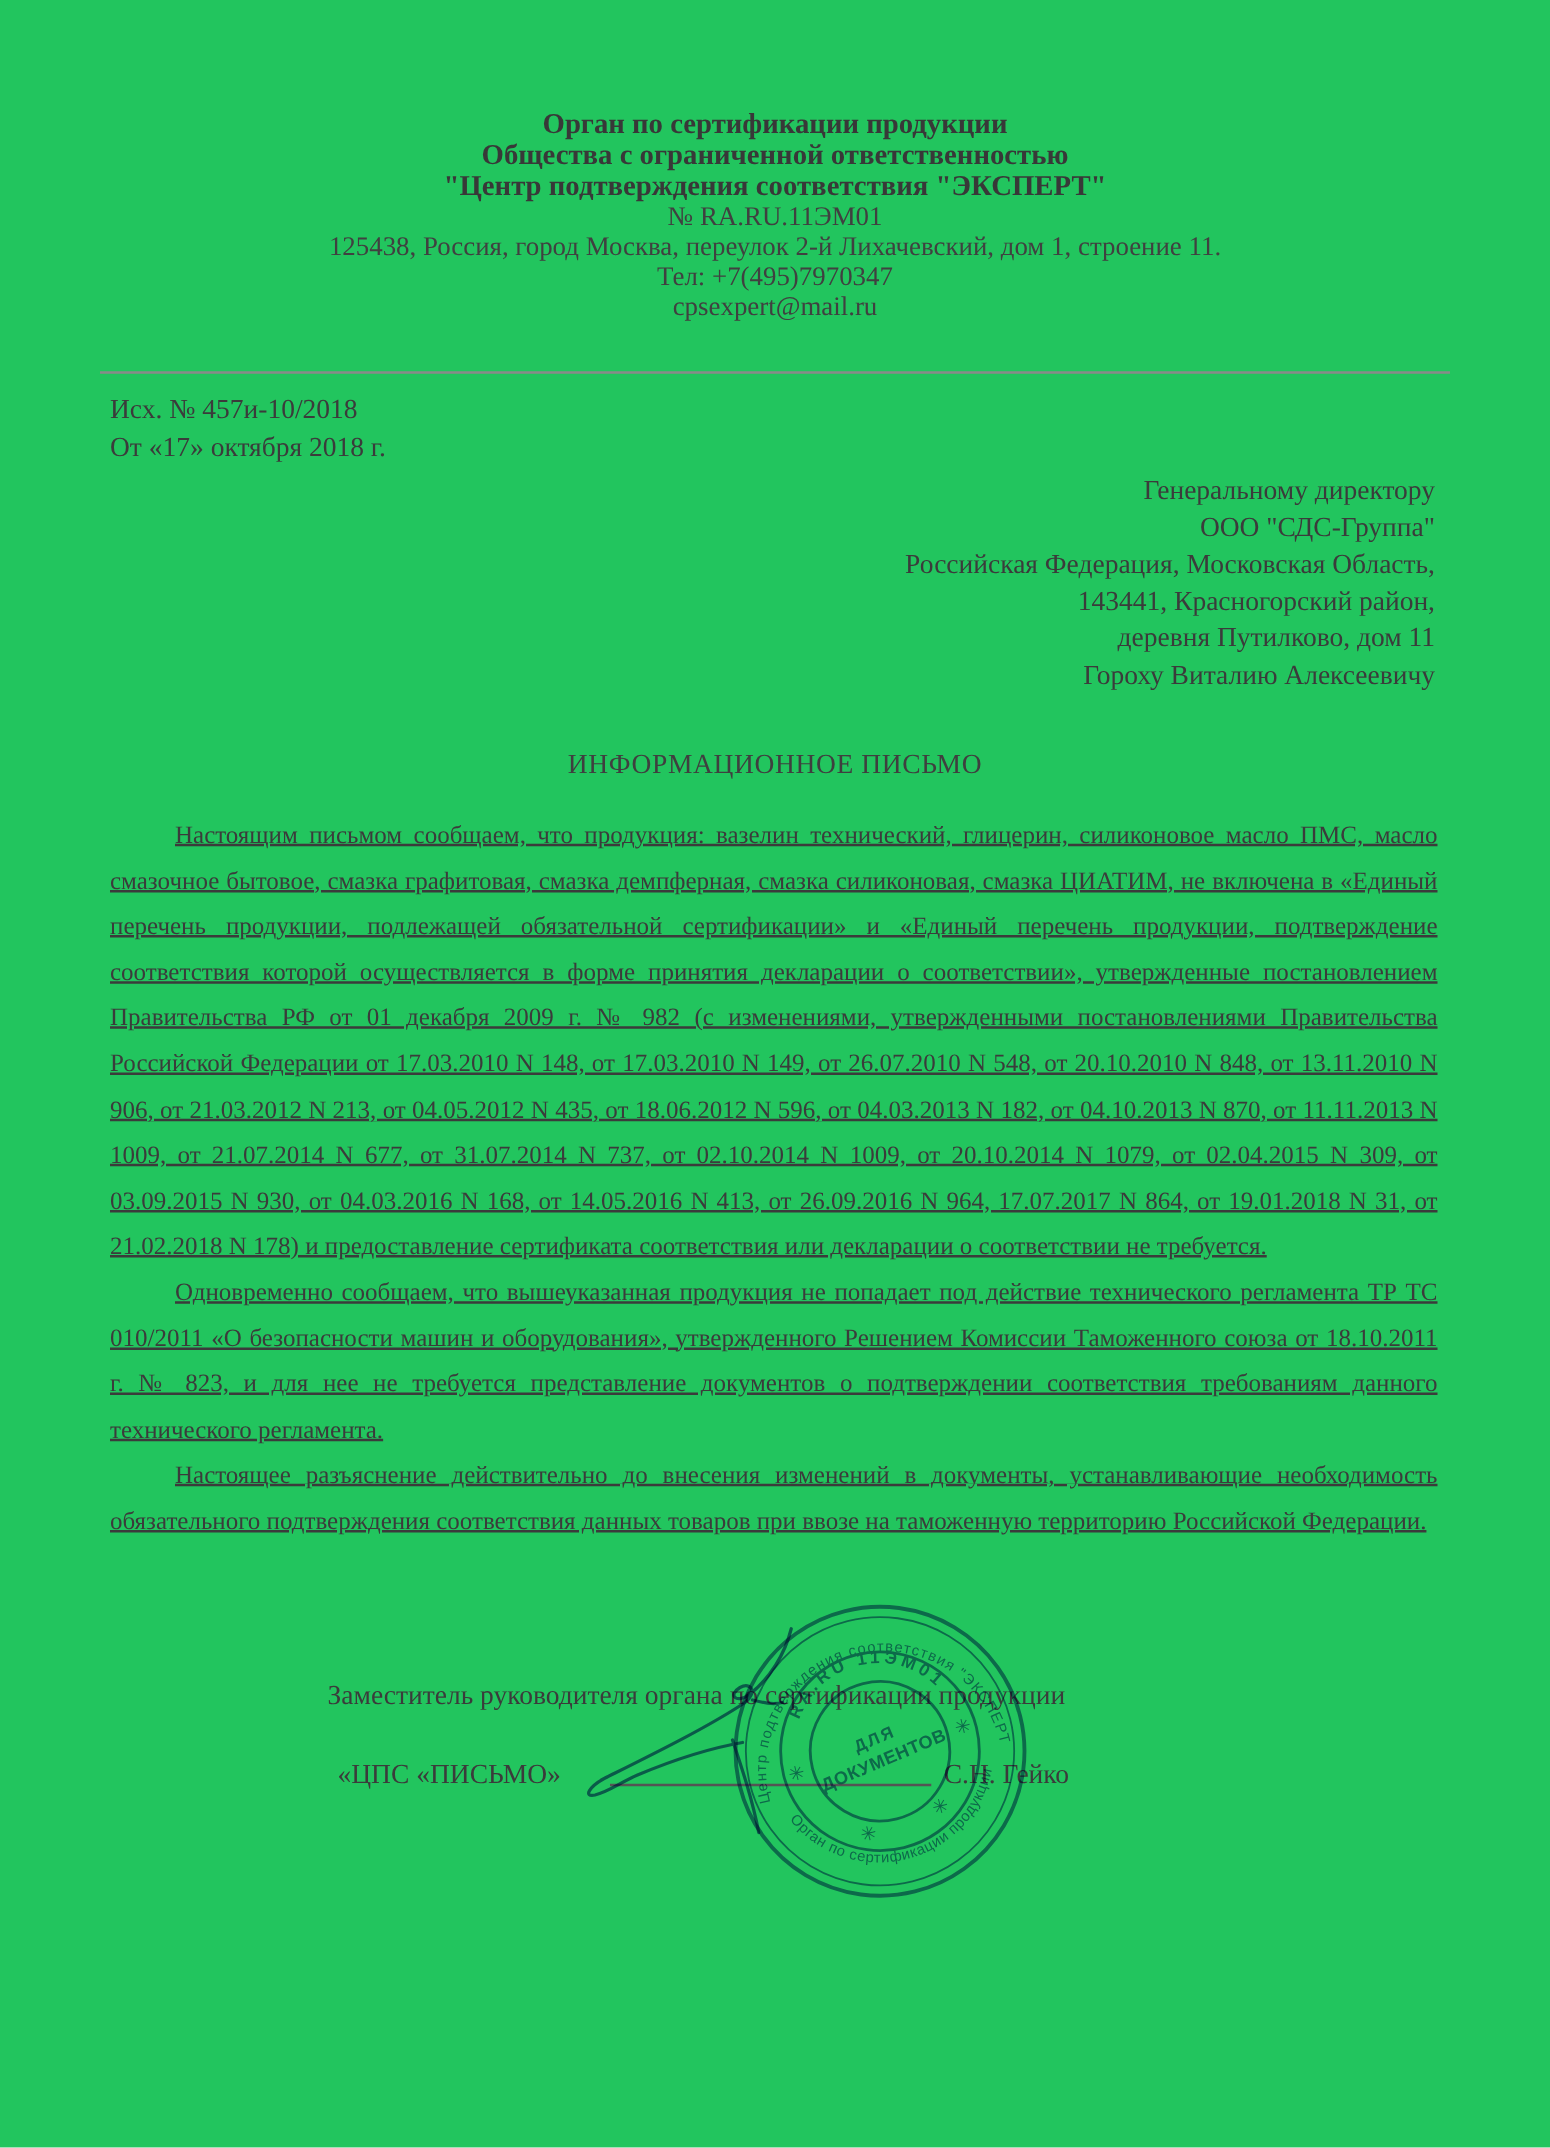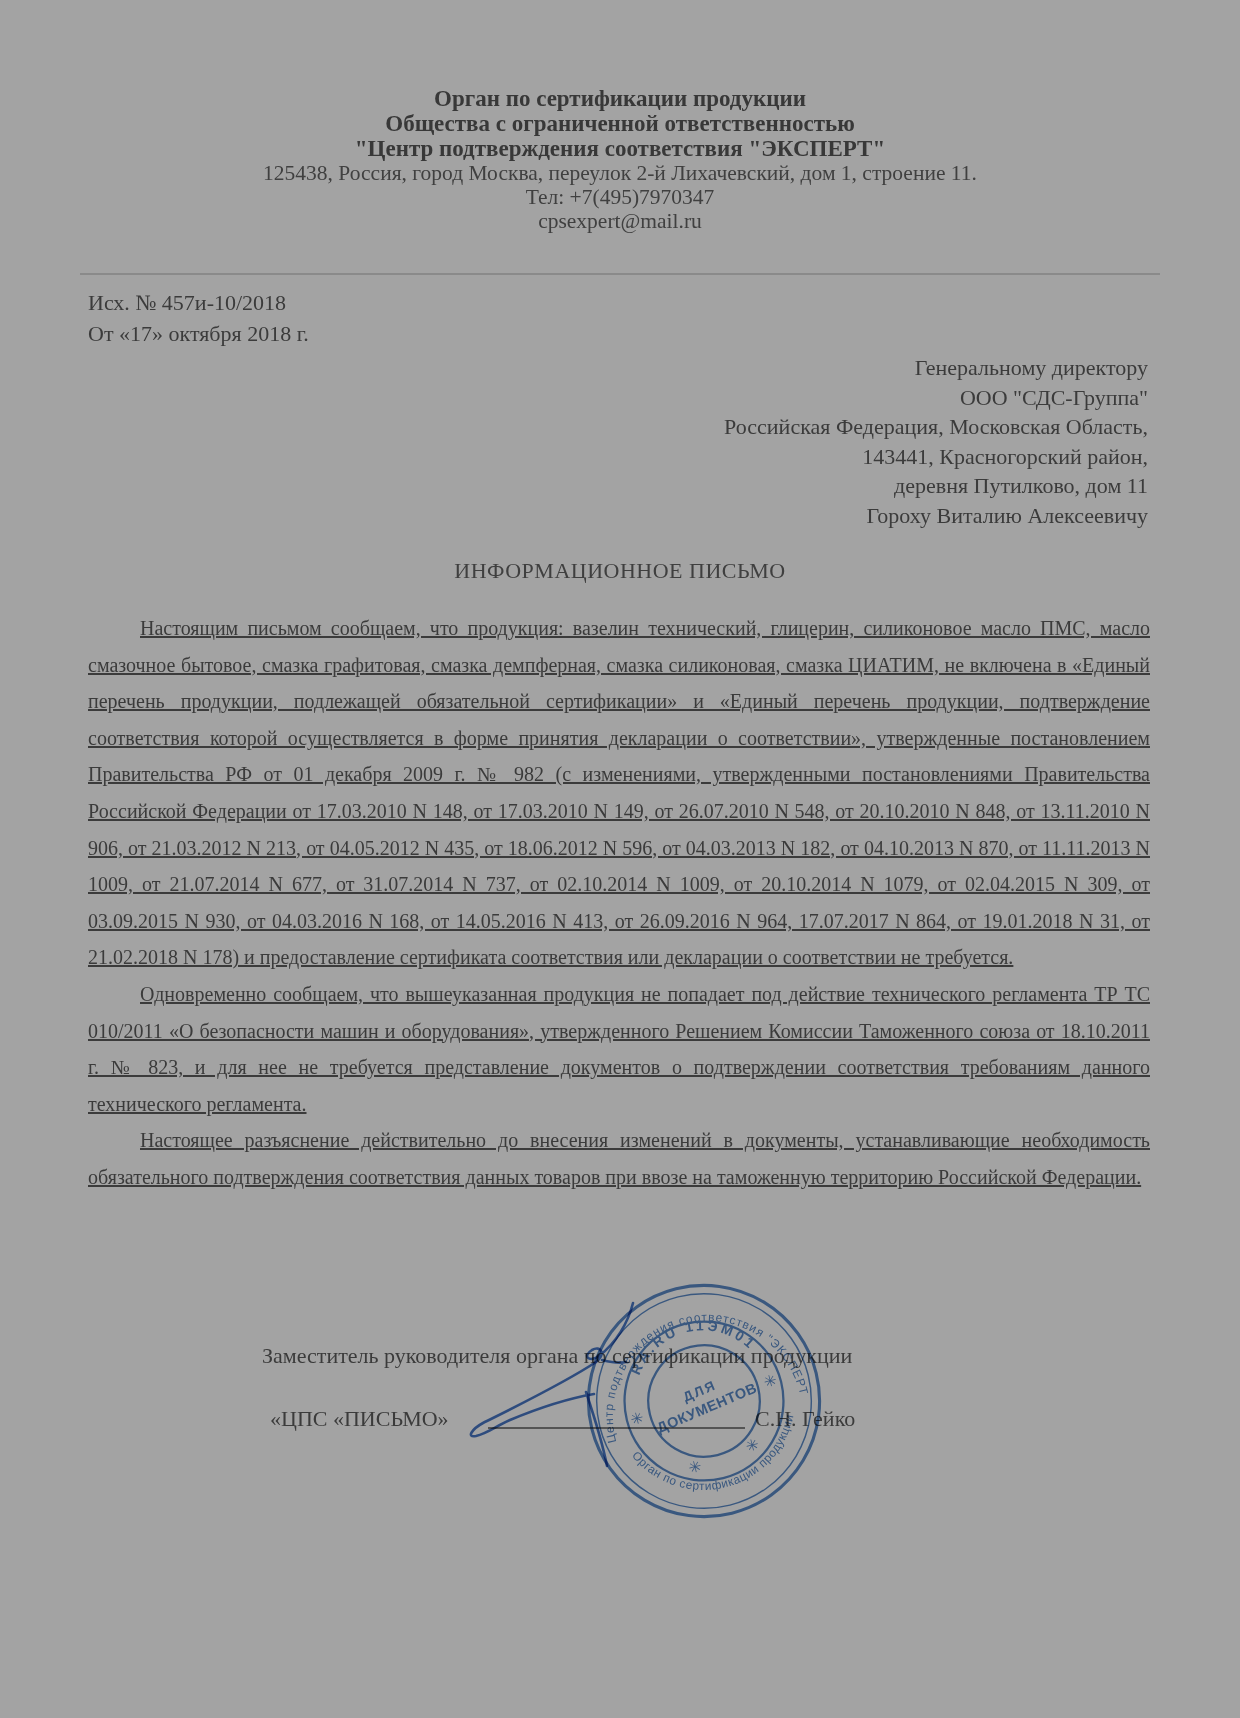--- a/index.html
+++ b/index.html
@@ -1,35 +1,35 @@
 <!DOCTYPE html>
 <html><head>
 <meta charset="utf-8">
 <style>
   * { margin:0; padding:0; box-sizing:border-box; }
   html,body { background:#e9e9e9; }
   .page {
     position:relative;
     width:1240px; height:1718px;
     margin:0 auto;
-    background:#a3a3a3;
+    background:#22c55e;
     font-family:"Liberation Serif","DejaVu Serif",serif;
     color:#3b3b3b;
     overflow:hidden;
   }
   .header { padding-top:86px; text-align:center; }
   .header .h-bold { font-weight:bold; font-size:23px; line-height:25px; color:#383838; }
   .header .h-reg  { font-size:21.5px; line-height:24px; color:#404040; }
   .rule {
     margin:40px 80px 0 80px;
     border-top:2px solid #8a8a8a;
   }
   .ref-block { margin:12px 0 0 88px; font-size:22px; line-height:31px; }
   .addressee { margin:4px 92px 0 0; text-align:right; font-size:22px; line-height:29.5px; }
-  .doc-title { margin-top:28px; text-align:center; font-size:22px; letter-spacing:0.5px; color:#3f3f3f; }
+  .doc-title { margin-top:44px; text-align:center; font-size:22px; letter-spacing:0.5px; color:#3f3f3f; }
   .body-text { margin:26px 90px 0 88px; text-align:justify; font-size:20px; line-height:36.6px;text-decoration:underline; }
   .body-text p { text-indent:52px; }
   .sig-role { position:absolute; left:262px; top:1343px; font-size:22px; z-index:3; }
   .sig-org  { position:absolute; left:270px; top:1406px; font-size:22px; z-index:3; }
   .sig-line { position:absolute; left:488px; top:1427px; width:257px; border-top:2px solid #545454; z-index:3; }
   .sig-name { position:absolute; left:755px; top:1406px; font-size:22px; z-index:3; }
   .stamp-svg {
     position:absolute; left:575px; top:1272px;
     width:258px; height:258px;
     mix-blend-mode:multiply; opacity:0.93;
@@ -48,20 +48,21 @@
 </style>
 </head>
 <body>
 
 <div class="page">
 
   <div class="header">
     <div class="h-bold">Орган по сертификации продукции</div>
     <div class="h-bold">Общества с ограниченной ответственностью</div>
     <div class="h-bold">"Центр подтверждения соответствия "ЭКСПЕРТ"</div>
+    <div class="h-reg">№ RA.RU.11ЭМ01</div>
     <div class="h-reg">125438, Россия, город Москва, переулок 2-й Лихачевский, дом 1, строение 11.</div>
     <div class="h-reg">Тел: +7(495)7970347</div>
     <div class="h-reg">cpsexpert@mail.ru</div>
   </div>
 
   <div class="rule"></div>
 
   <div class="ref-block">
     <div>Исх. № 457и-10/2018</div>
     <div>От «17» октября 2018 г.</div>

